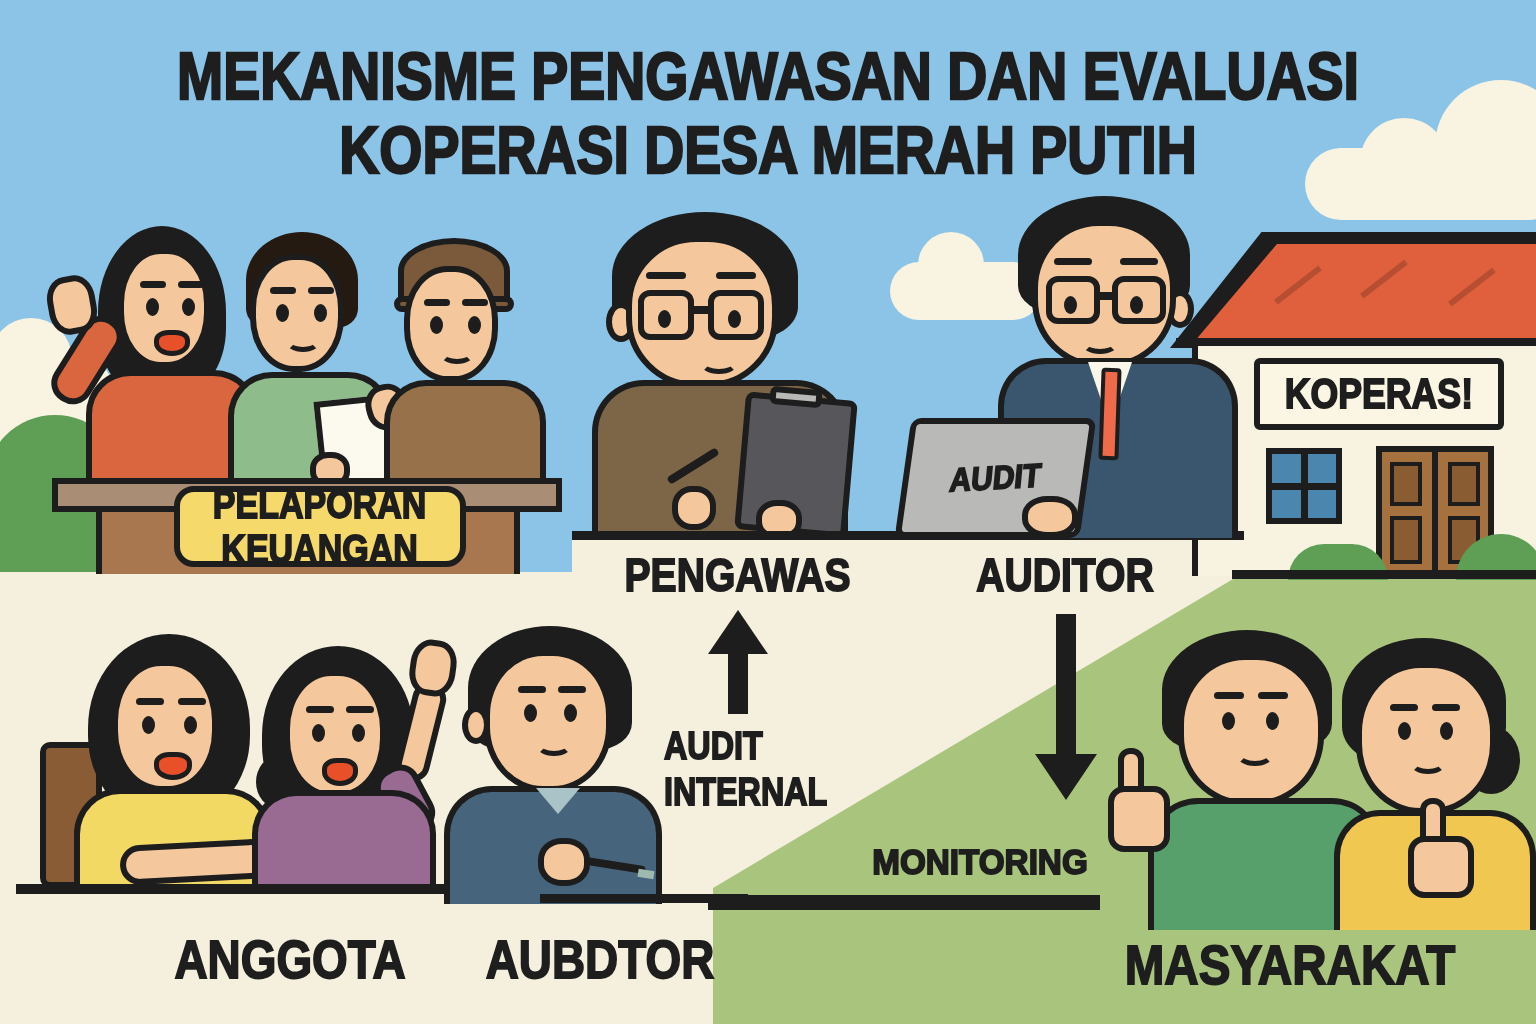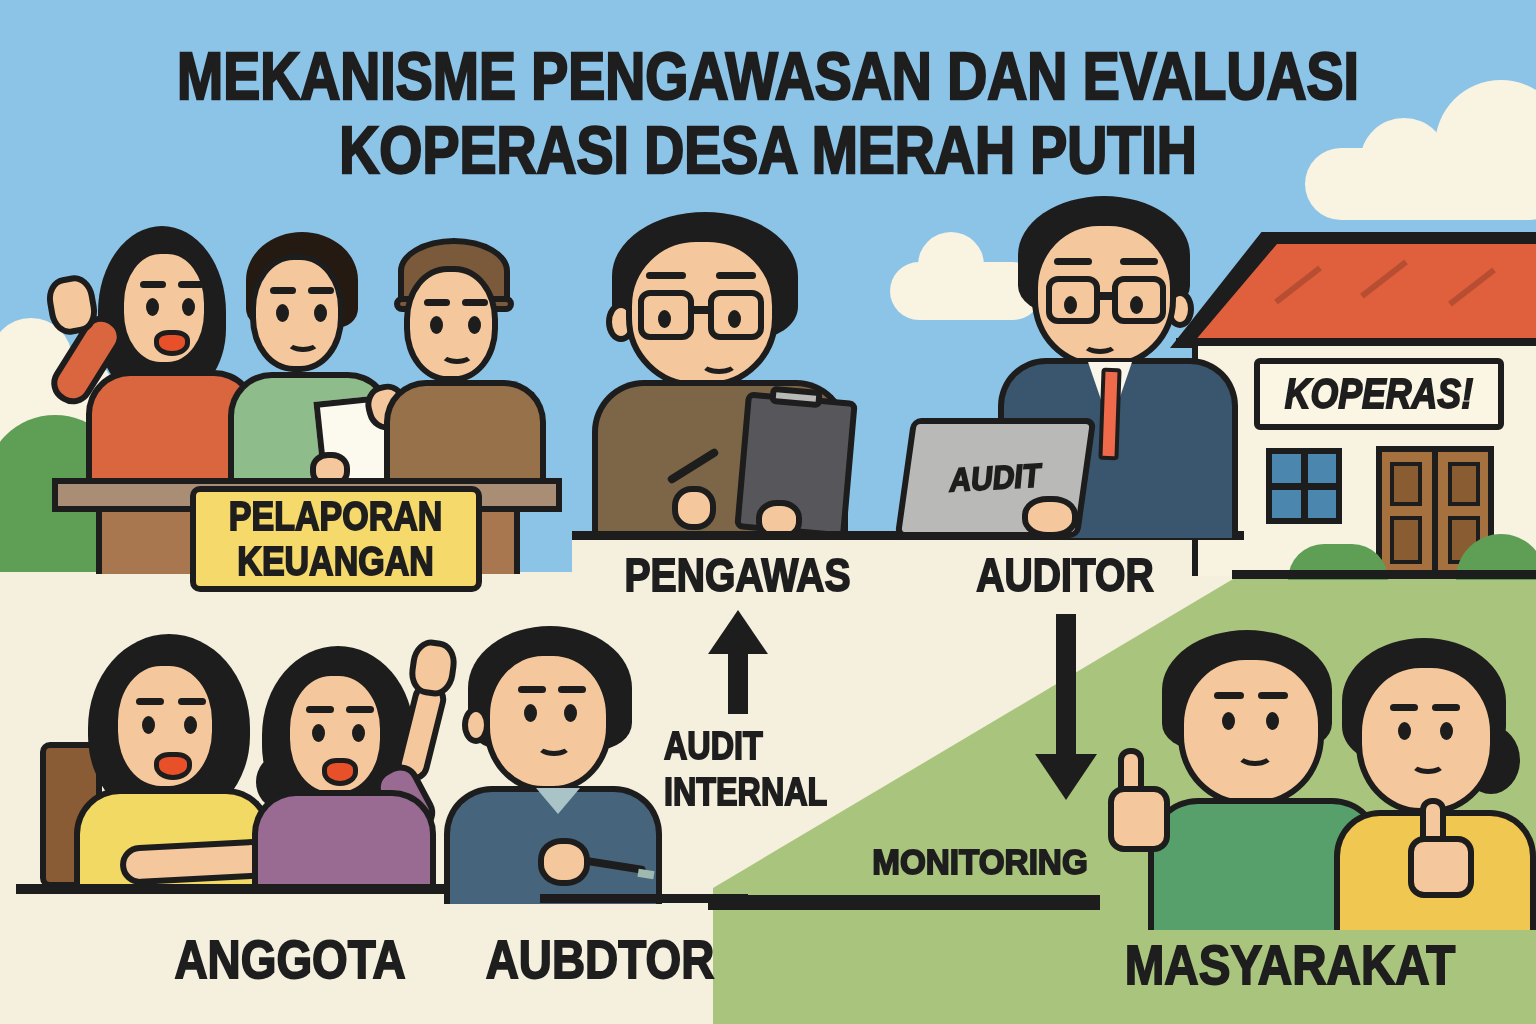--- a/index.html
+++ b/index.html
@@ -45,21 +45,21 @@
   <div class="abs" style="left:-15px;top:415px;width:140px;height:157px;background:#5f9e55;border-radius:70px 70px 0 0;"></div>
   <div class="abs" style="left:60px;top:455px;width:90px;height:117px;background:#5f9e55;border-radius:60px 60px 0 0;"></div>
 
   <div class="abs" style="left:1170px;top:232px;width:366px;height:116px;background:#1d1d1d;clip-path:polygon(0 100%,25% 0,100% 0,100% 100%);"></div>
   <div class="abs" style="left:1186px;top:241px;width:350px;height:98px;background:#e0603e;clip-path:polygon(3% 100%,26% 3%,100% 3%,100% 100%);"></div>
   <div class="abs" style="left:1270px;top:282px;width:56px;height:6px;background:rgba(0,0,0,0.18);transform:rotate(-38deg);"></div>
   <div class="abs" style="left:1356px;top:276px;width:56px;height:6px;background:rgba(0,0,0,0.18);transform:rotate(-38deg);"></div>
   <div class="abs" style="left:1444px;top:284px;width:56px;height:6px;background:rgba(0,0,0,0.18);transform:rotate(-38deg);"></div>
   <div class="abs" style="left:1176px;top:338px;width:360px;height:10px;background:#1d1d1d;"></div>
   <div class="abs" style="left:1192px;top:346px;width:344px;height:230px;background:#f8f2e1;border-left:6px solid #1d1d1d;box-sizing:border-box;"></div>
-  <div class="abs outline" style="left:1254px;top:358px;width:250px;height:72px;background:#fbf6e4;border-radius:6px;display:flex;align-items:center;justify-content:center;font-style:italic;">
+  <div class="abs outline" style="left:1254px;top:358px;width:250px;height:72px;background:#fbf6e4;border-radius:6px;display:flex;align-items:center;justify-content:center;">
     <span class="lbl" style="font-size:42px;">KOPERAS!</span>
   </div>
   <div class="abs outline" style="left:1266px;top:448px;width:76px;height:76px;background:#4a86ae;">
     <div class="abs" style="left:29px;top:0;width:7px;height:64px;background:#1d1d1d;"></div>
     <div class="abs" style="left:0;top:29px;width:64px;height:7px;background:#1d1d1d;"></div>
   </div>
   <div class="abs outline" style="left:1376px;top:446px;width:118px;height:132px;background:#a5723f;">
     <div class="abs" style="left:50px;top:0;width:6px;height:120px;background:#1d1d1d;"></div>
     <div class="abs thin" style="left:8px;top:10px;width:32px;height:44px;background:#8a5c31;"></div>
     <div class="abs thin" style="left:8px;top:64px;width:32px;height:48px;background:#8a5c31;"></div>
@@ -99,21 +99,21 @@
   <div class="abs skin outline" style="left:404px;top:266px;width:94px;height:116px;border-radius:46%;"></div>
   <div class="abs brow" style="left:424px;top:299px;width:26px;"></div>
   <div class="abs brow" style="left:462px;top:299px;width:26px;"></div>
   <div class="abs eye" style="left:430px;top:316px;"></div>
   <div class="abs eye" style="left:468px;top:316px;"></div>
   <div class="abs smile" style="left:440px;top:344px;width:34px;height:20px;"></div>
   <div class="abs outline" style="left:384px;top:380px;width:162px;height:102px;background:#96714a;border-radius:42px 42px 0 0;border-bottom:none;"></div>
 
   <div class="abs outline" style="left:52px;top:478px;width:510px;height:34px;background:#a98d74;"></div>
   <div class="abs" style="left:96px;top:512px;width:424px;height:62px;background:#a9774f;border-left:6px solid #1d1d1d;border-right:6px solid #1d1d1d;box-sizing:border-box;"></div>
-  <div class="abs outline" style="left:174px;top:486px;width:292px;height:106px;background:#f5d96b;border-radius:10px;display:flex;flex-direction:column;align-items:center;justify-content:center;line-height:1.12;margin-left:16px;">
+  <div class="abs outline" style="left:174px;top:486px;width:292px;height:81px;background:#f5d96b;border-radius:20px;display:flex;flex-direction:column;align-items:center;justify-content:center;line-height:1.12;">
     <span class="lbl" style="font-size:40px;">PELAPORAN</span>
     <span class="lbl" style="font-size:40px;">KEUANGAN</span>
   </div>
 
   <div class="abs hair" style="left:612px;top:212px;width:186px;height:128px;border-radius:50% 50% 26% 26%;"></div>
   <div class="abs skin outline" style="left:606px;top:302px;width:30px;height:40px;border-radius:50%;"></div>
   <div class="abs skin outline" style="left:626px;top:236px;width:152px;height:152px;border-radius:46%;"></div>
   <div class="abs brow" style="left:646px;top:272px;width:40px;"></div>
   <div class="abs brow" style="left:716px;top:272px;width:40px;"></div>
   <div class="abs glass" style="left:638px;top:290px;"></div>

